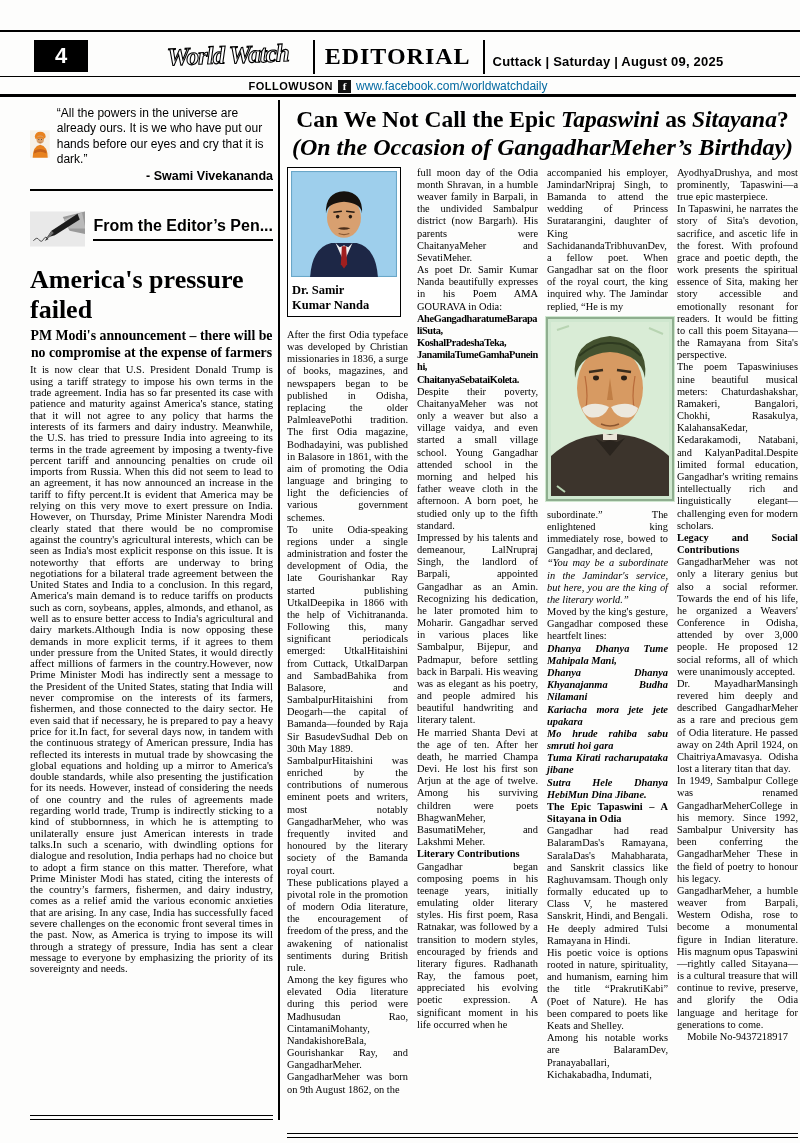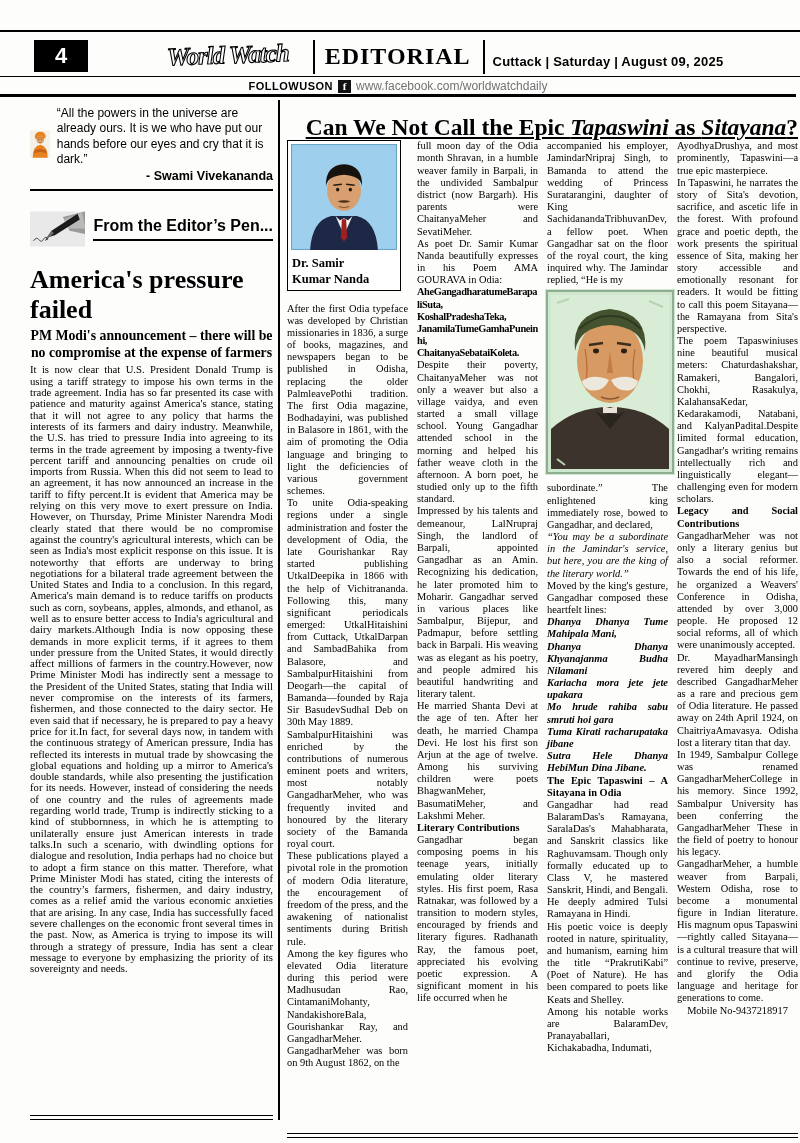--- a/index.html
+++ b/index.html
@@ -21,38 +21,38 @@
   .editorial { font:bold 24px "Liberation Serif", serif; letter-spacing:1px; padding:0 4px 4px 2px; }
   .dateline { font:bold 13px "Liberation Sans", sans-serif; padding-bottom:5px; letter-spacing:0.2px; }
   .hdr-rule { position:absolute; left:0; top:76px; width:800px; height:1px; background:#000; }
   .followline {
     position:absolute; left:0; top:78px; width:796px; height:19px;
     display:flex; align-items:center; justify-content:center; gap:5px;
     border-bottom:3px solid #000;
   }
   .follow-label { font:bold 11px "Liberation Sans", sans-serif; letter-spacing:0.5px; }
   .fb-icon { width:13px; height:13px; background:#111; color:#fff; font:bold 11px/13px "Liberation Serif", serif; text-align:center; }
-  .fb-url { font:12px "Liberation Sans", sans-serif; text-decoration:none; color:#737373; }
+  .fb-url { font:12px "Liberation Sans", sans-serif; text-decoration:none; color:#0369a1; }
   
   .content { position:absolute; left:0; top:100px; width:660px; display:flex; padding:0 5px 0 30px; }
   .left-col { width:250px; border-right:2px solid #000; padding-right:5px; height:1020px; display:flex; flex-direction:column; }
   .main-col { flex:1; padding-left:7px; height:1038px; display:flex; flex-direction:column; }
   
   .quote-row { display:flex; gap:7px; padding:4px 0 5px; border-bottom:2px solid #000; }
   .quote-txt { font:12px/1.28 "Liberation Sans", sans-serif; flex:1; padding-top:2px; }
   .quote-attr { font:bold 12.5px "Liberation Sans", sans-serif; text-align:right; margin-top:2px; }
   .pen-row { display:flex; align-items:center; gap:8px; margin:7px 0 2px; }
   .kicker { font:bold 16px "Liberation Sans", sans-serif; border-bottom:2.5px solid #000; padding-bottom:4px; white-space:nowrap; }
   .left-headline { font:bold 26px "Liberation Serif", serif; text-align:left; margin:3px 0 2px; }
   .left-subhead { font:bold 13.8px/1.25 "Liberation Serif", serif; text-align:center; margin-bottom:3px; }
   .left-body .para { font-size:10.7px; line-height:1.056; }
   .dbl-rule { border-top:1.5px solid #000; border-bottom:1.5px solid #000; height:5px; }
   .left-col .dbl-rule { margin-top:auto; }
   
-  .main-headline { font:bold 23.5px/1.12 "Liberation Serif", serif; text-align:right; margin-top:14px;text-decoration:underline; }
+  .main-headline { font:bold 23.5px/1.12 "Liberation Serif", serif; text-align:center; margin-top:6px; }
   .main-headline .seg-i { font-style:italic; }
   .main-subheadline { font:bold italic 24px/1.1 "Liberation Serif", serif; text-align:center; margin:2px 0 6px; }
   .cols { display:flex; gap:9px; flex:1; overflow:hidden; }
   .col { width:121px; flex:0 0 121px; }
   .para { margin:0; text-align:justify; font-size:10.4px; line-height:1.17; overflow-wrap:break-word; }
   .s-b  { font-weight:bold; }
   .s-i  { font-style:italic; }
   .s-bi { font-weight:bold; font-style:italic; }
   .s-bc { font-weight:bold; letter-spacing:-0.4px; }
   .s-c  { text-align:center; }
@@ -124,20 +124,21 @@
     <div class="left-headline">America's pressure failed</div>
     <div class="left-subhead">PM Modi's announcement – there will be no compromise at the expense of farmers</div>
     <div class="left-body">
         <p class="para">It is now clear that U.S. President Donald Trump is using a tariff strategy to impose his own terms in the trade agreement. India has so far presented its case with patience and maturity against America's stance, stating that it will not agree to any policy that harms the interests of its farmers and dairy industry. Meanwhile, the U.S. has tried to pressure India into agreeing to its terms in the trade agreement by imposing a twenty-five percent tariff and announcing penalties on crude oil imports from Russia. When this did not seem to lead to an agreement, it has now announced an increase in the tariff to fifty percent.It is evident that America may be relying on this very move to exert pressure on India. However, on Thursday, Prime Minister Narendra Modi clearly stated that there would be no compromise against the country's agricultural interests, which can be seen as India's most explicit response on this issue. It is noteworthy that efforts are underway to bring negotiations for a bilateral trade agreement between the United States and India to a conclusion. In this regard, America's main demand is to reduce tariffs on products such as corn, soybeans, apples, almonds, and ethanol, as well as to ensure better access to India's agricultural and dairy markets.Although India is now opposing these demands in more explicit terms, if it agrees to them under pressure from the United States, it would directly affect millions of farmers in the country.However, now Prime Minister Modi has indirectly sent a message to the President of the United States, stating that India will never compromise on the interests of its farmers, fishermen, and those connected to the dairy sector. He even said that if necessary, he is prepared to pay a heavy price for it.In fact, for several days now, in tandem with the continuous strategy of American pressure, India has reflected its interests in mutual trade by showcasing the global equations and holding up a mirror to America's double standards, while also presenting the justification for its needs. However, instead of considering the needs of one country and the rules of agreements made regarding world trade, Trump is indirectly sticking to a kind of stubbornness, in which he is attempting to unilaterally ensure just American interests in trade talks.In such a scenario, with dwindling options for dialogue and resolution, India perhaps had no choice but to adopt a firm stance on this matter. Therefore, what Prime Minister Modi has stated, citing the interests of the country’s farmers, fishermen, and dairy industry, comes as a relief amid the various economic anxieties that are arising. In any case, India has successfully faced severe challenges on the economic front several times in the past. Now, as America is trying to impose its will through a strategy of pressure, India has sent a clear message to everyone by emphasizing the priority of its sovereignty and needs.</p>
       </div>
     <div class="dbl-rule"></div>
   </div>
 
   <div class="main-col">
     <div class="main-headline"><span>Can We Not Call the Epic </span><span class="seg-i">Tapaswini</span><span> as </span><span class="seg-i">Sitayana</span><span>?</span></div>
+    <div class="main-subheadline">(On the Occasion of GangadharMeher’s Birthday)</div>
 
     <div class="cols">
 
       <div class="col">
         <div class="photo-card">
           <svg width="106" height="106" viewBox="0 0 100 100">
             <rect width="100" height="100" fill="#9ecfec"></rect>
             <rect width="100" height="100" fill="none" stroke="#6aa7c8" stroke-width="2"></rect>
             <path d="M18 100 Q20 72 38 68 L62 68 Q80 72 82 100 Z" fill="#1d2746"></path>
             <path d="M42 68 L50 86 L58 68 L54 72 L50 70 L46 72 Z" fill="#f2f2f2"></path>
@@ -212,21 +213,21 @@
             <p class="para s-i">“You may be a subordinate in the Jamindar's service, but here, you are the king of the literary world.”</p>
             <p class="para">Moved by the king's gesture, Gangadhar composed these heartfelt lines:</p>
             <p class="para s-bi">Dhanya Dhanya Tume Mahipala Mani,</p>
             <p class="para s-bi">Dhanya Dhanya Khyanajanma Budha Nilamani</p>
             <p class="para s-bi">Kariacha mora jete jete upakara</p>
             <p class="para s-bi">Mo hrude rahiba sabu smruti hoi gara</p>
             <p class="para s-bi">Tuma Kirati racharupataka jibane</p>
             <p class="para s-bi">Sutra Hele Dhanya HebiMun Dina Jibane.</p>
             <p class="para s-b">The Epic Tapaswini – A Sitayana in Odia</p>
             <p class="para">Gangadhar had read BalaramDas's Ramayana, SaralaDas's Mahabharata, and Sanskrit classics like Raghuvamsam. Though only formally educated up to Class V, he mastered Sanskrit, Hindi, and Bengali. He deeply admired Tulsi Ramayana in Hindi.</p>
-            <p class="para">His poetic voice is deeply rooted in nature, spirituality, and humanism, earning him the title “PrakrutiKabi” (Poet of Nature). He has been compared to poets like Keats and Shelley.</p>
+            <p class="para">His poetic voice is options rooted in nature, spirituality, and humanism, earning him the title “PrakrutiKabi” (Poet of Nature). He has been compared to poets like Keats and Shelley.</p>
             <p class="para">Among his notable works are BalaramDev, Pranayaballari, Kichakabadha, Indumati,</p>
           </div>
       </div>
 
       <div class="col">
         <div>
             <p class="para">AyodhyaDrushya, and most prominently, Tapaswini—a true epic masterpiece.</p>
             <p class="para">In Tapaswini, he narrates the story of Sita's devotion, sacrifice, and ascetic life in the forest. With profound grace and poetic depth, the work presents the spiritual essence of Sita, making her story accessible and emotionally resonant for readers. It would be fitting to call this poem Sitayana—the Ramayana from Sita's perspective.</p>
             <p class="para">The poem Tapaswiniuses nine beautiful musical meters: Chaturdashakshar, Ramakeri, Bangalori, Chokhi, Rasakulya, KalahansaKedar, Kedarakamodi, Natabani, and KalyanPadital.Despite limited formal education, Gangadhar's writing remains intellectually rich and linguistically elegant—challenging even for modern scholars.</p>
             <p class="para s-b">Legacy and Social Contributions</p>

